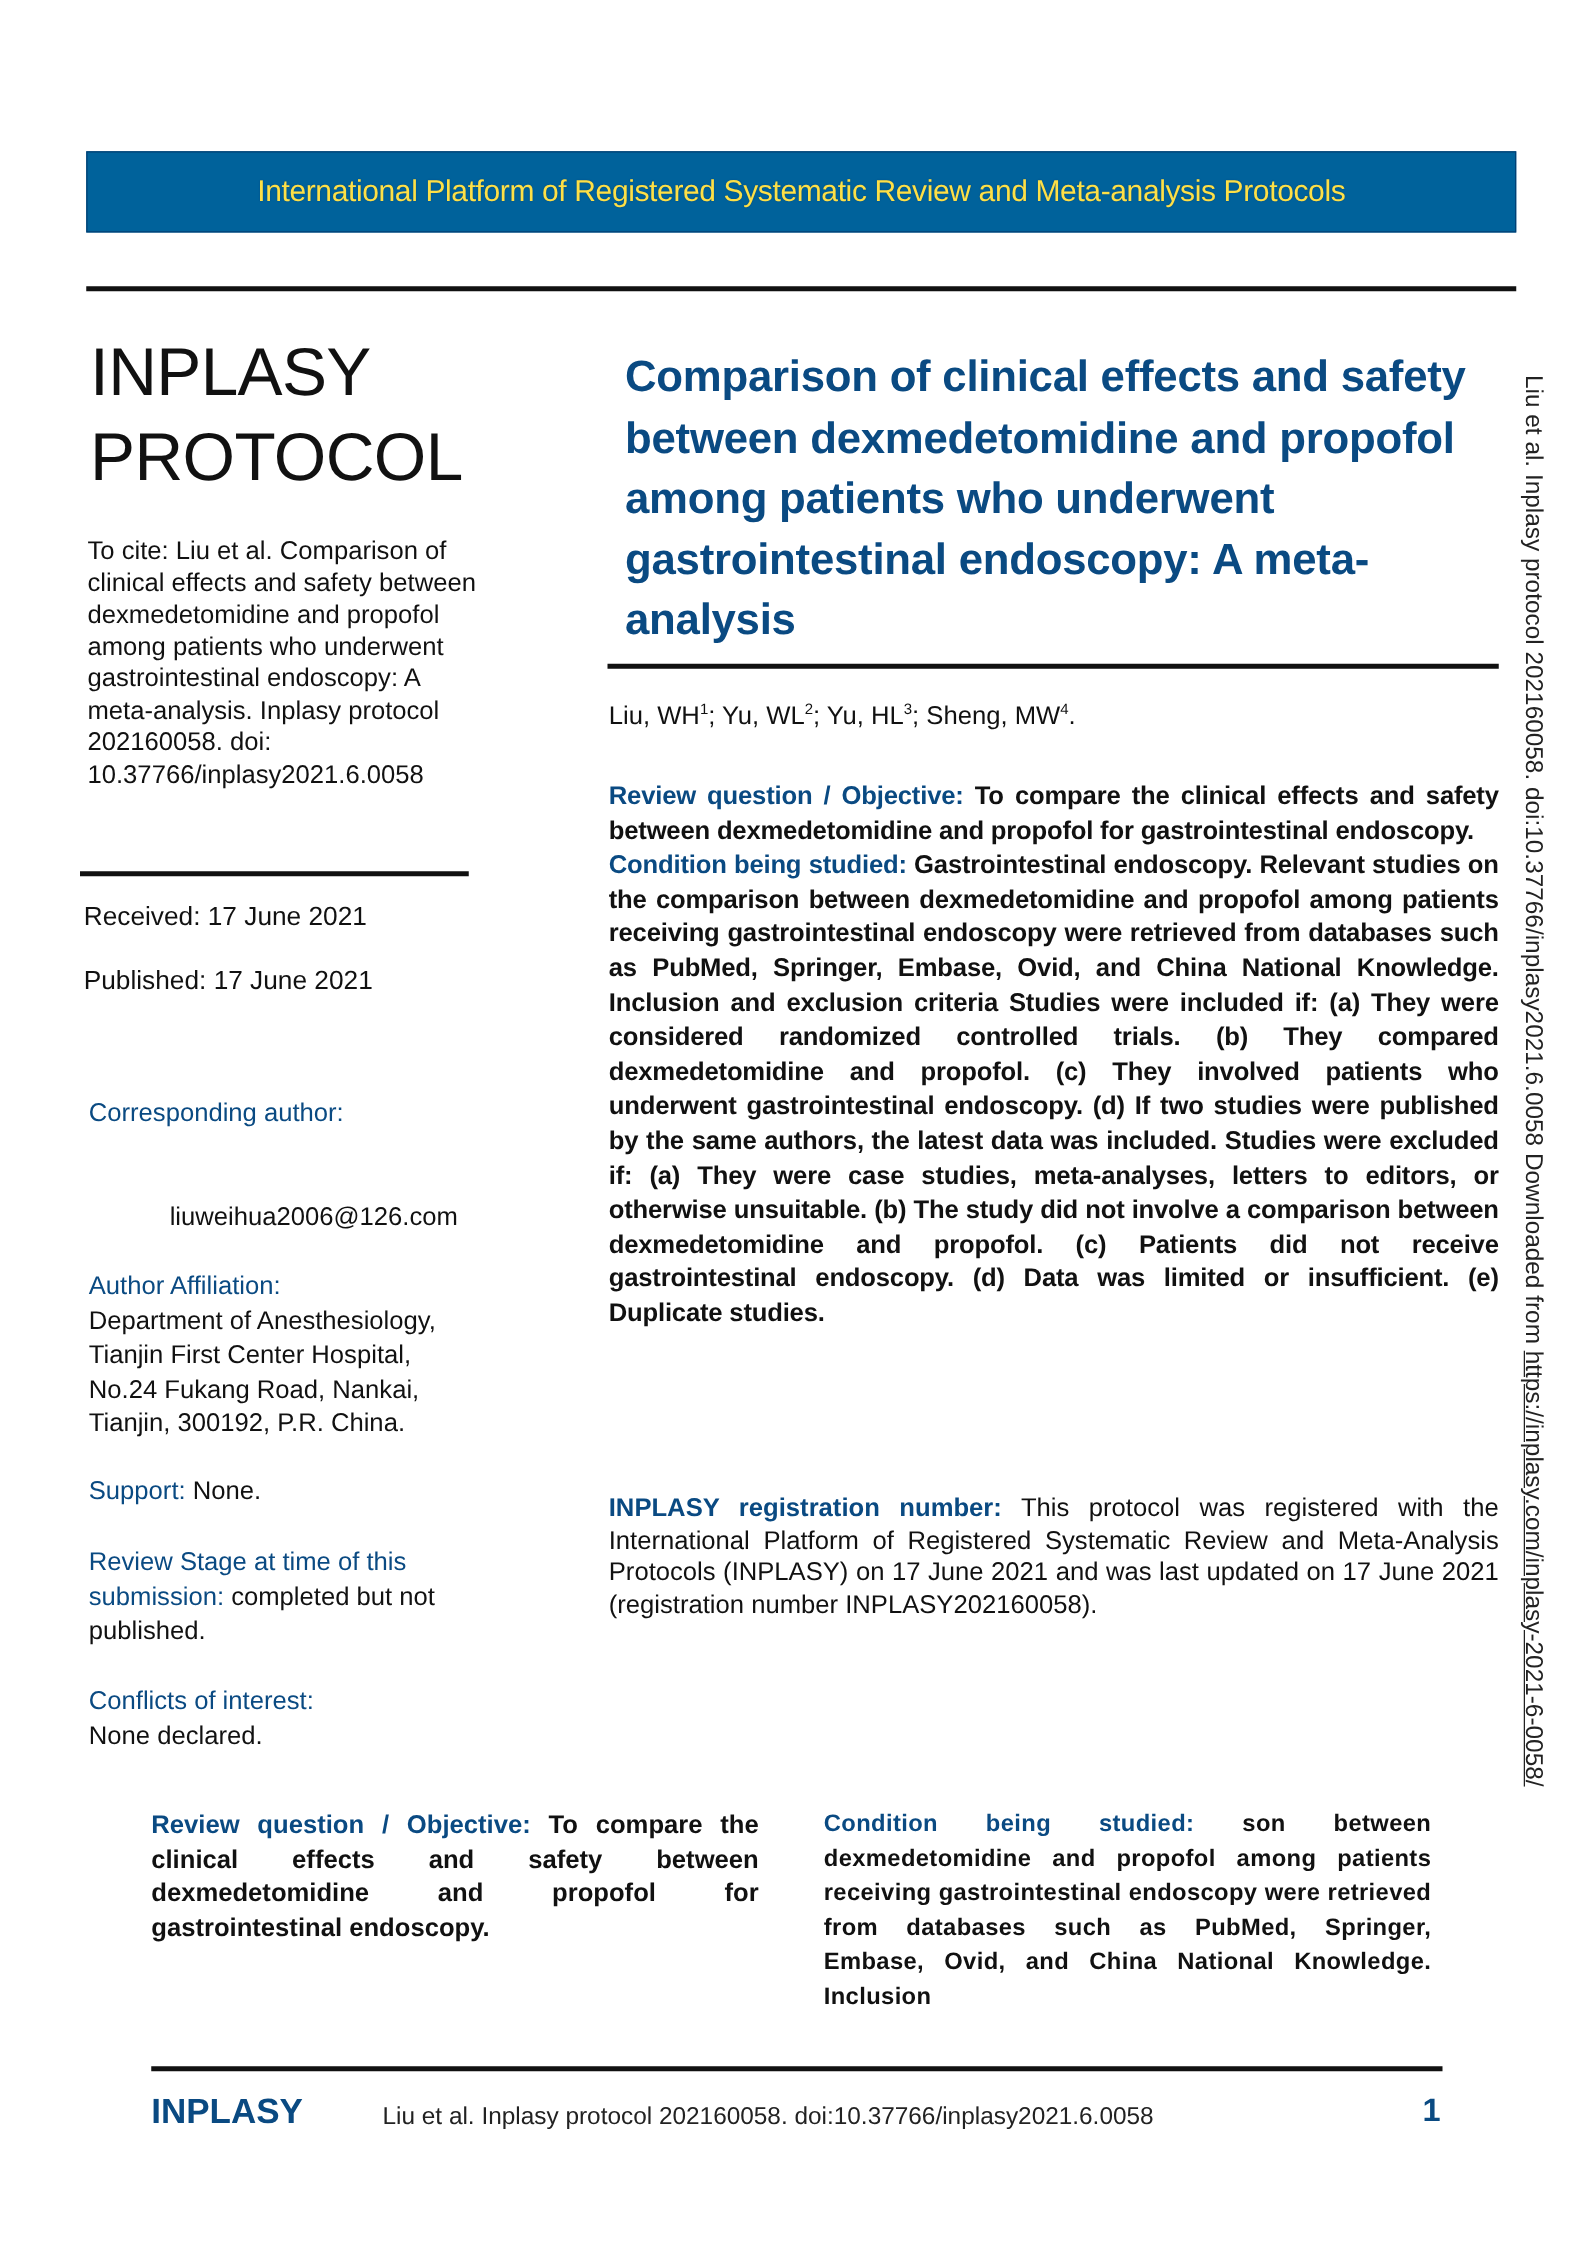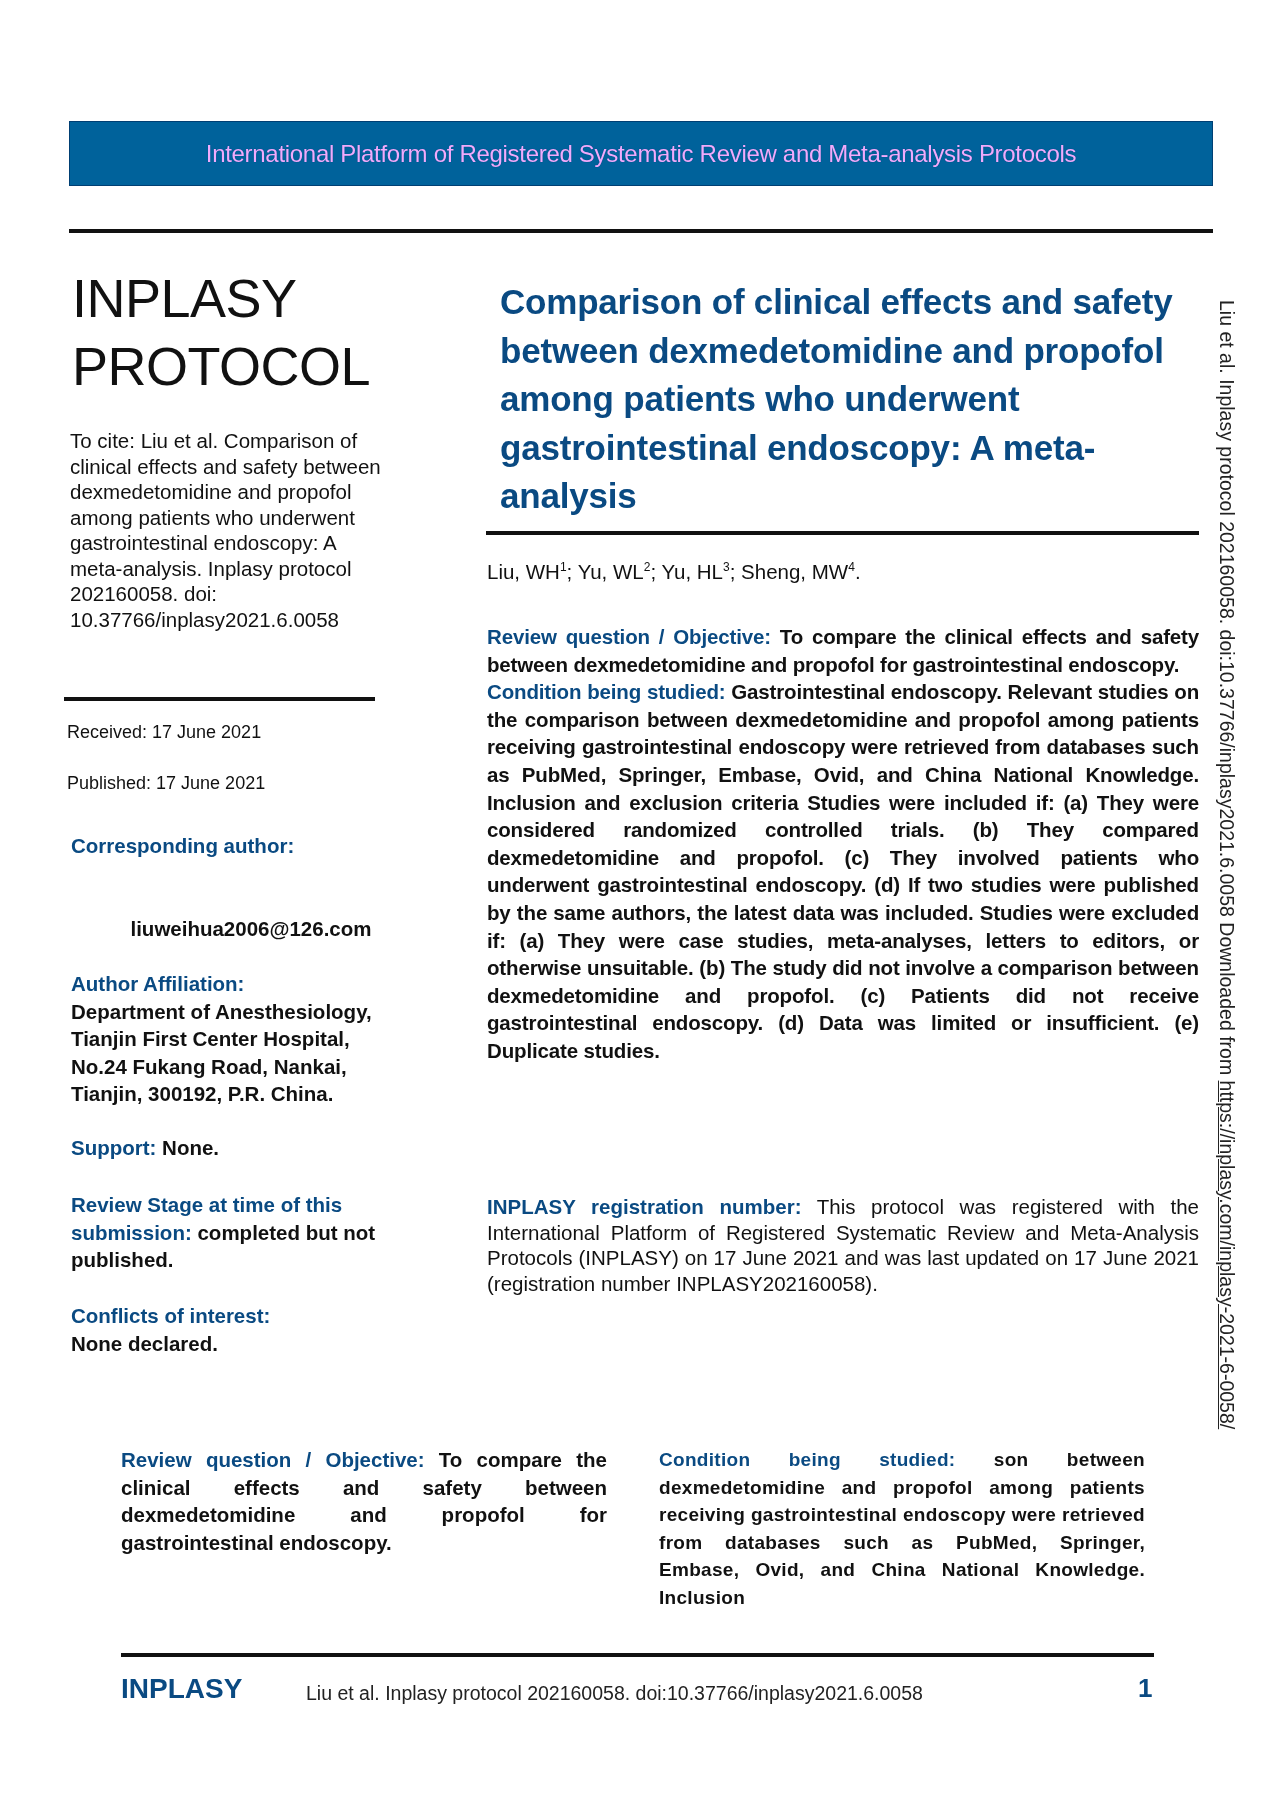--- a/index.html
+++ b/index.html
@@ -3,39 +3,39 @@
   <meta charset="utf-8">
   <style>
     html, body { margin: 0; padding: 0; background: #ffffff; }
     body { width: 1273px; height: 1800px; position: relative; overflow: hidden;
            font-family: "Liberation Sans", sans-serif; color: #111; }
     .abs { position: absolute; }
 
     #banner { left: 69px; top: 121px; width: 1144px; height: 65px;
               background: #00629b; border: 1px solid #003f73; box-sizing: border-box;
               display: flex; align-items: center; justify-content: center; }
-    #banner span { color: #f0abfc; font-size: 24px; letter-spacing: -0.3px;
+    #banner span { color: #fde047; font-size: 24px; letter-spacing: -0.3px;
                    text-shadow: 0 0 1px #003f73; }
 
     .rule { background: #111; }
     #rule-top { left: 69px; top: 229px; width: 1144px; height: 4px; }
     #rule-title { left: 486px; top: 531px; width: 713px; height: 4px; }
     #rule-left { left: 64px; top: 697px; width: 311px; height: 4px; }
     #rule-footer { left: 121px; top: 1653px; width: 1033px; height: 4px; }
 
     #protocol-heading { left: 72px; top: 264px; font-size: 54px; line-height: 68px;
                         font-weight: normal; margin: 0; color: #111; letter-spacing: -0.5px; }
 
     #cite { left: 70px; top: 428px; width: 320px; font-size: 20.5px; line-height: 25.5px; color: #111; }
 
-    .meta-date { left: 67px; font-size: 18px; color: #111; }
+    .meta-date { left: 67px; font-size: 21px; color: #111; }
     #received { top: 722px; }
     #published { top: 773px; }
 
-    .side-block { left: 71px; width: 360px; font-size: 20.5px; line-height: 27.5px; font-weight: bold; }
+    .side-block { left: 71px; width: 360px; font-size: 20.5px; line-height: 27.5px; font-weight: normal; margin-top: 45px; }
     .side-block .lbl { color: #0a4a82; }
     #corr { top: 832px; }
     #email { top: 915px; text-align: center; }
     #affil { top: 970px; }
     #support { top: 1134px; }
     #stage { top: 1191px; }
     #coi { top: 1302px; }
 
     #title { left: 484px; top: 262px; width: 720px; font-size: 35px; line-height: 48.5px;
              font-weight: bold; color: #0a4a82; margin: 16px; letter-spacing: -0.2px; }

